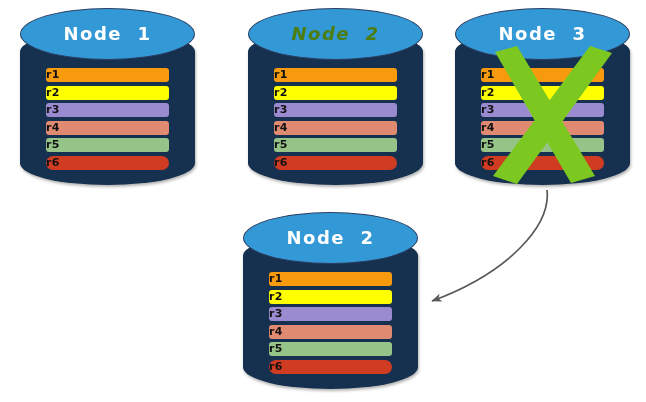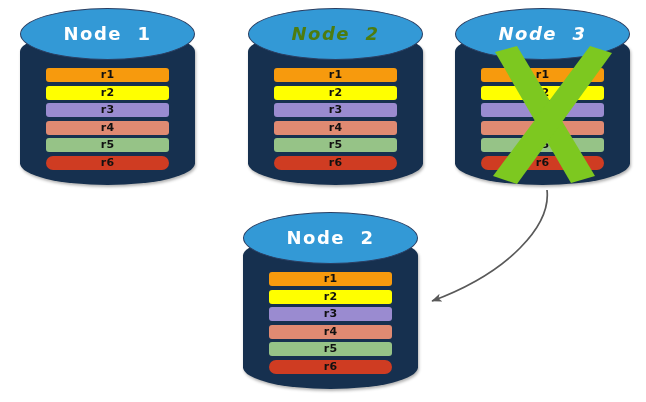--- a/index.html
+++ b/index.html
@@ -68,21 +68,21 @@
   .rows {
     position: absolute;
     left: 26px;
     top: 60px;
     width: 123px;
   }
   .row {
     height: 14px;
     margin-bottom: 3.6px;
     border-radius: 3px;
-    text-align: center;
+    text-align: left;
     font-size: 11px;
     font-weight: bold;
     color: #111111;
     line-height: 14px;
     letter-spacing: 0.3px;
   }
   .row:last-child { margin-bottom: 0; border-radius: 7px; }
 
   
   .cross {
@@ -126,21 +126,21 @@
         <div class="row" style="background: rgb(255, 255, 0); color: rgb(17, 17, 17);">r2</div>
         <div class="row" style="background: rgb(154, 139, 208); color: rgb(17, 17, 17);">r3</div>
         <div class="row" style="background: rgb(224, 138, 114); color: rgb(17, 17, 17);">r4</div>
         <div class="row" style="background: rgb(150, 195, 135); color: rgb(17, 17, 17);">r5</div>
         <div class="row" style="background: rgb(207, 60, 34); color: rgb(17, 17, 17);">r6</div>
       </div>
     </div>
     <div class="node" style="left: 455px; top: 8px;">
       <div class="node-body" style="background: rgb(22, 48, 79);"></div>
       <div class="node-top" style="background: rgb(51, 153, 214);"></div>
-      <div class="node-title" style="color: rgb(255, 255, 255); font-style: italic;">Node  3</div>
+      <div class="node-title" style="color: rgb(255, 255, 255);">Node  3</div>
       <div class="rows">
         <div class="row" style="background: rgb(247, 154, 13); color: rgb(17, 17, 17);">r1</div>
         <div class="row" style="background: rgb(255, 255, 0); color: rgb(17, 17, 17);">r2</div>
         <div class="row" style="background: rgb(154, 139, 208); color: rgb(17, 17, 17);">r3</div>
         <div class="row" style="background: rgb(224, 138, 114); color: rgb(17, 17, 17);">r4</div>
         <div class="row" style="background: rgb(150, 195, 135); color: rgb(17, 17, 17);">r5</div>
         <div class="row" style="background: rgb(207, 60, 34); color: rgb(17, 17, 17);">r6</div>
       </div>
       <svg class="cross" viewBox="0 0 175 185" width="175" height="185" style="left: 0px; top: 0px;">
         <g fill="#7dc820">

